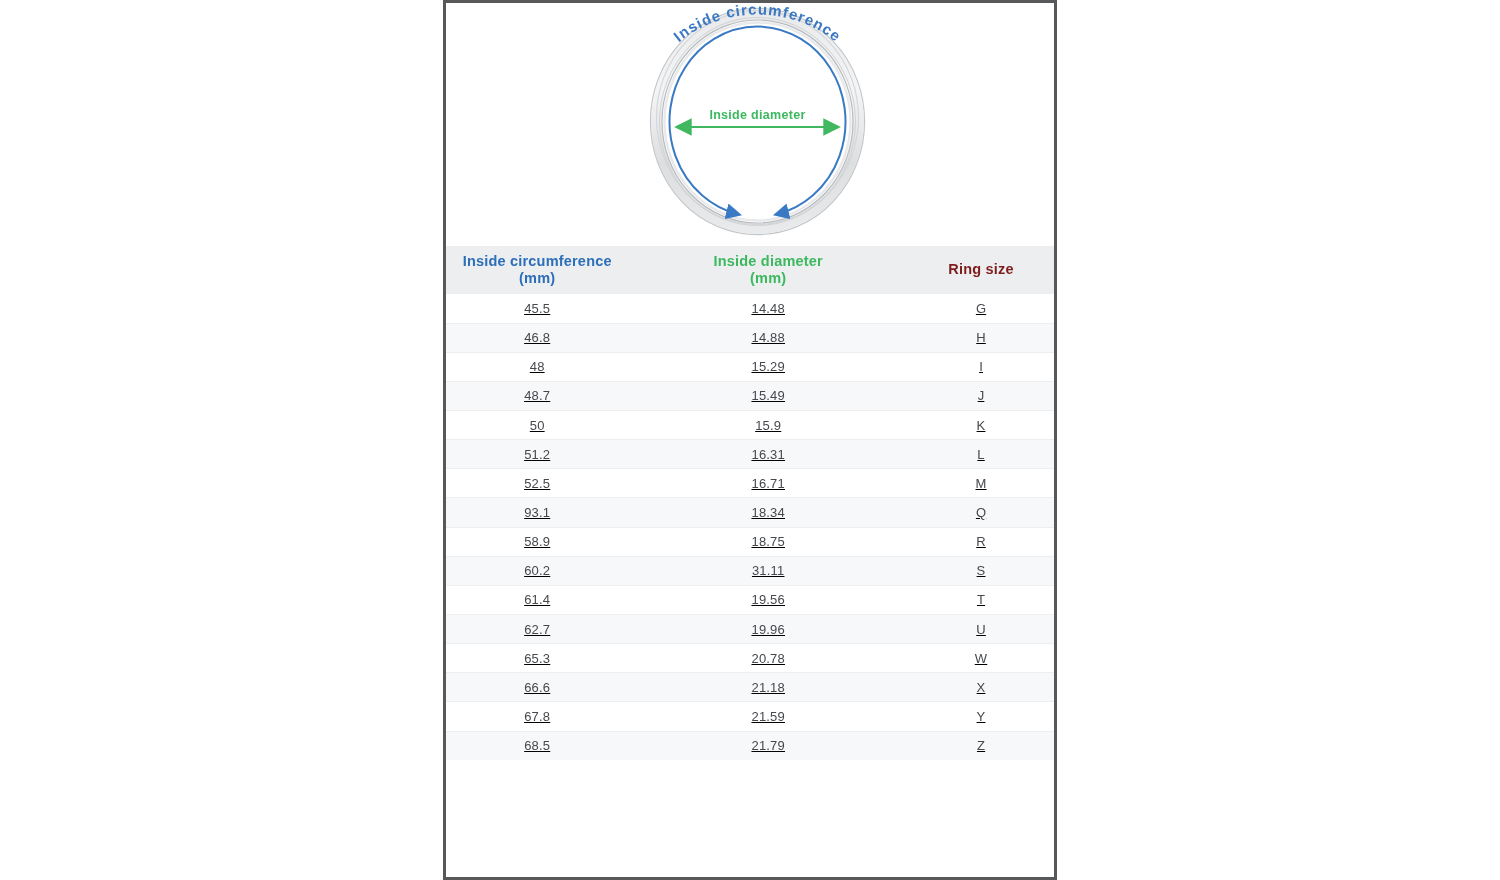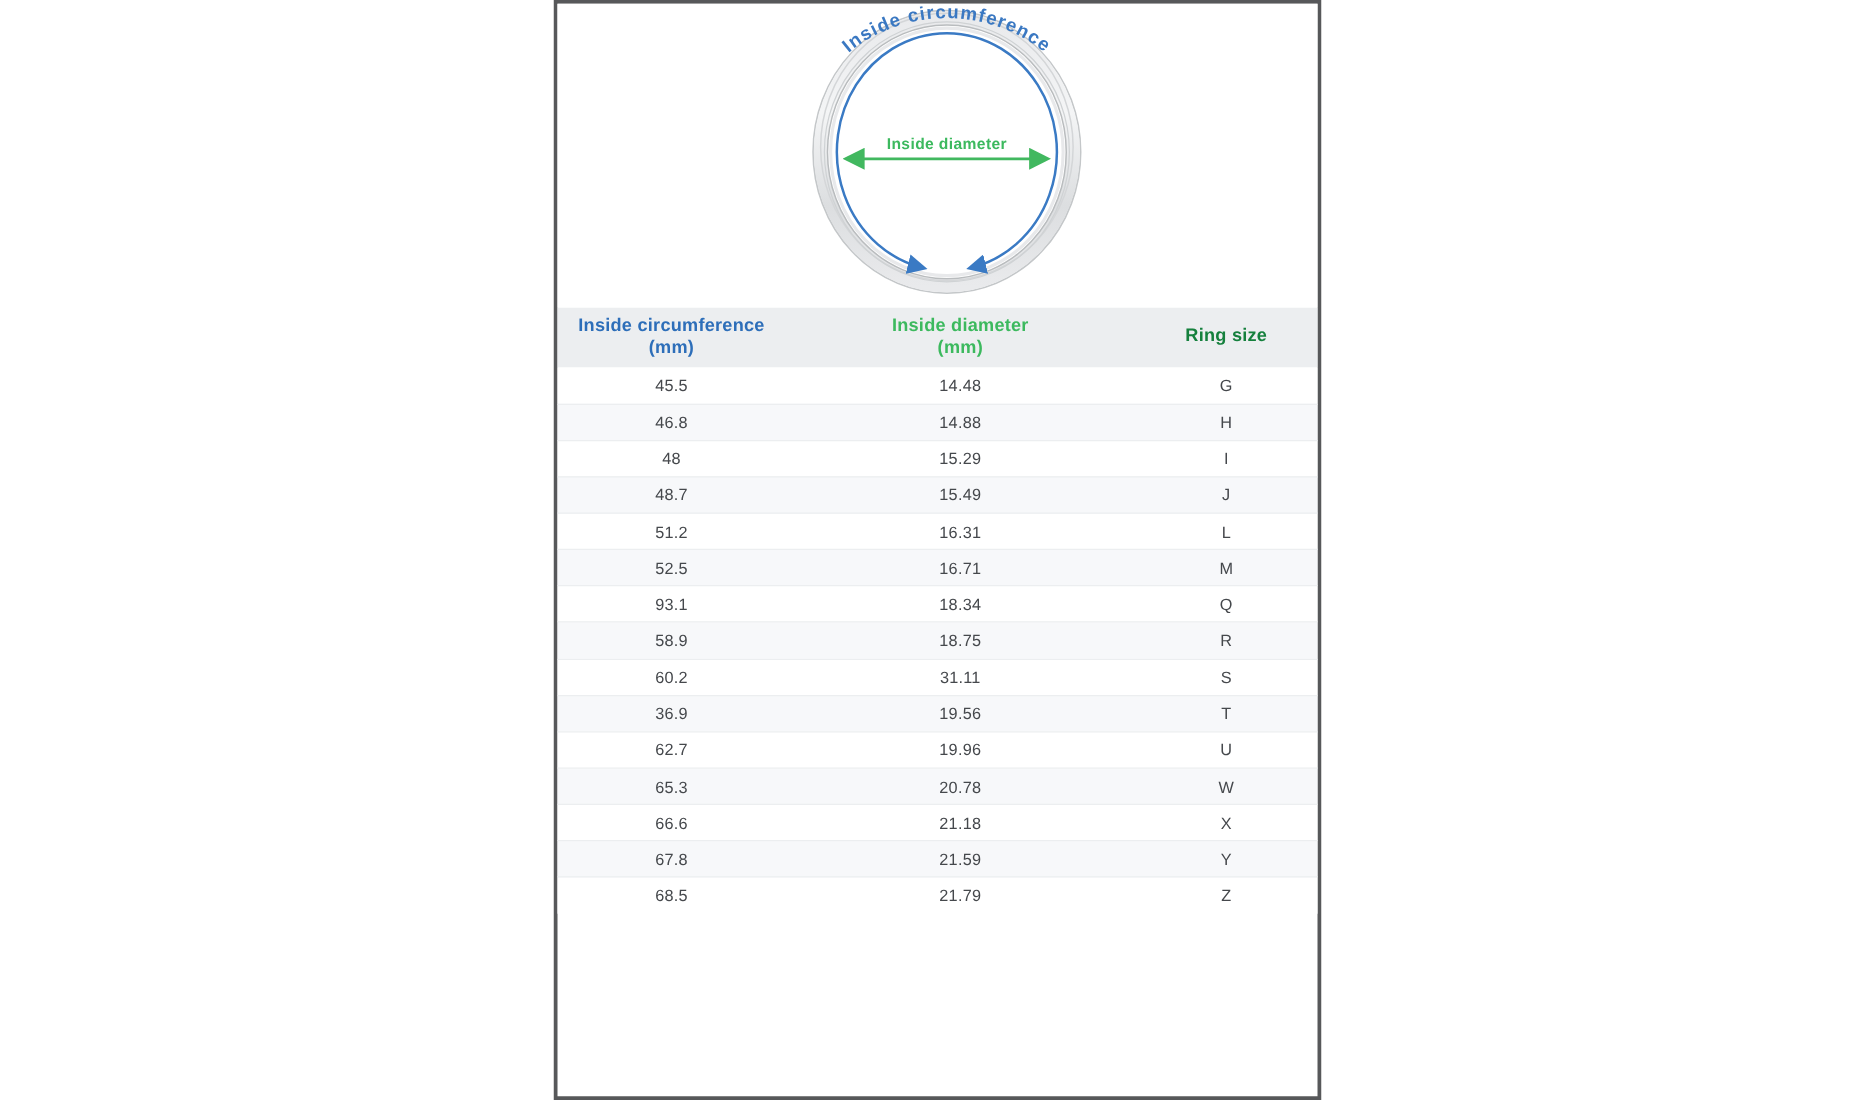--- a/index.html
+++ b/index.html
@@ -15,29 +15,29 @@
   table.size-table { width:100%; border-collapse:collapse; table-layout:fixed; }
   col.c1 { width:30%; } col.c2 { width:46%; } col.c3 { width:24%; }
 
   thead th {
     height:48px; background:#eceef0; font-weight:bold; font-size:14.5px;
     line-height:1.18; text-align:center; vertical-align:middle; padding:0;
     letter-spacing:.2px;
   }
   th.hdr-circ { color:#2d6eb9; }
   th.hdr-diam { color:#3cb95e; }
-  th.hdr-size { color:#15803d; }
+  th.hdr-size { color:#7f1d1d; }
   .th-sub:empty { display:none; }
   .th-line { display:block; }
 
   tbody td {
     height:29.15px; padding:0; text-align:center; vertical-align:middle;
     font-size:13px; color:#45484c; letter-spacing:.2px;
   }
-  tbody tr { background:#ffffff; border-top:1px solid #eceef0; }
+  tbody tr { background:#ffffff; border-top:1px solid #eceef0;text-decoration:underline; }
   tbody tr:first-child { border-top:none; }
   tbody tr:nth-child(even) { background:#f7f8fa; }
 </style>
 </head>
 <body>
 
 <div class="panel">
 
   <div class="diagram">
     <svg width="608" height="243" viewBox="0 0 608 243">
@@ -115,20 +115,25 @@
           <td>48</td>
           <td>15.29</td>
           <td>I</td>
         </tr>
         <tr>
           <td>48.7</td>
           <td>15.49</td>
           <td>J</td>
         </tr>
         <tr>
+          <td>50</td>
+          <td>15.9</td>
+          <td>K</td>
+        </tr>
+        <tr>
           <td>51.2</td>
           <td>16.31</td>
           <td>L</td>
         </tr>
         <tr>
           <td>52.5</td>
           <td>16.71</td>
           <td>M</td>
         </tr>
         <tr>
@@ -140,21 +145,21 @@
           <td>58.9</td>
           <td>18.75</td>
           <td>R</td>
         </tr>
         <tr>
           <td>60.2</td>
           <td>31.11</td>
           <td>S</td>
         </tr>
         <tr>
-          <td>36.9</td>
+          <td>61.4</td>
           <td>19.56</td>
           <td>T</td>
         </tr>
         <tr>
           <td>62.7</td>
           <td>19.96</td>
           <td>U</td>
         </tr>
         <tr>
           <td>65.3</td>

